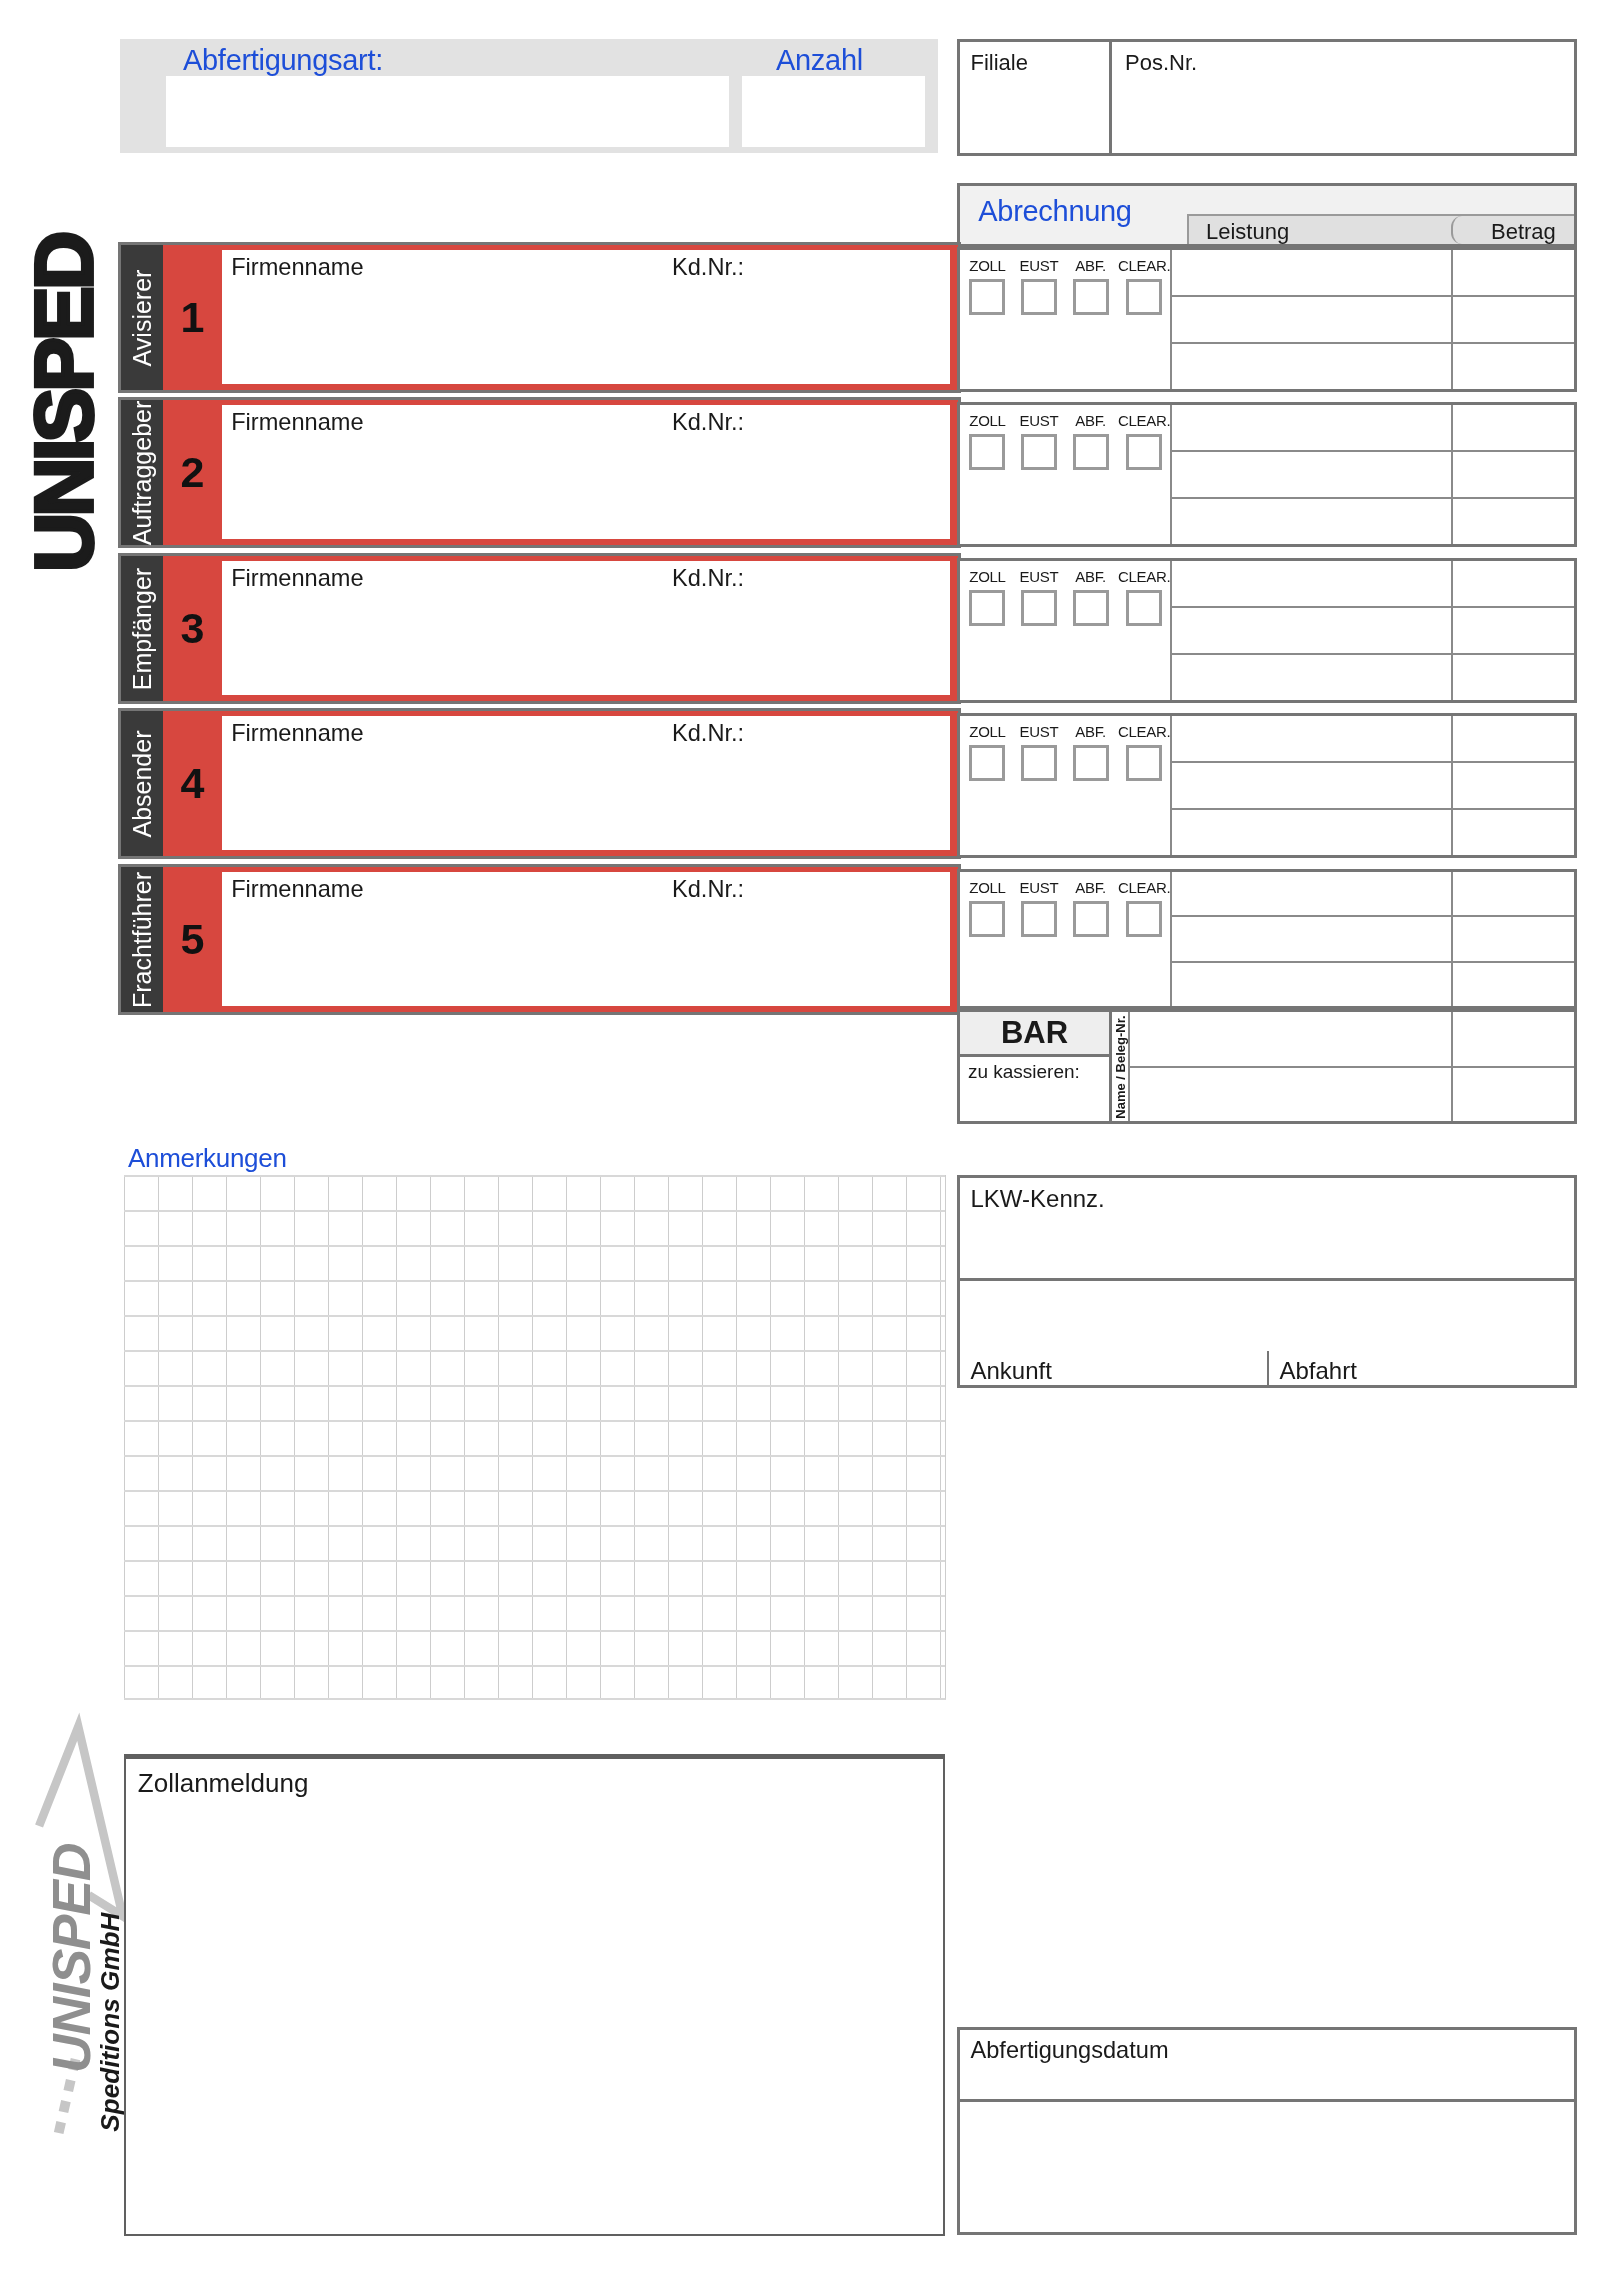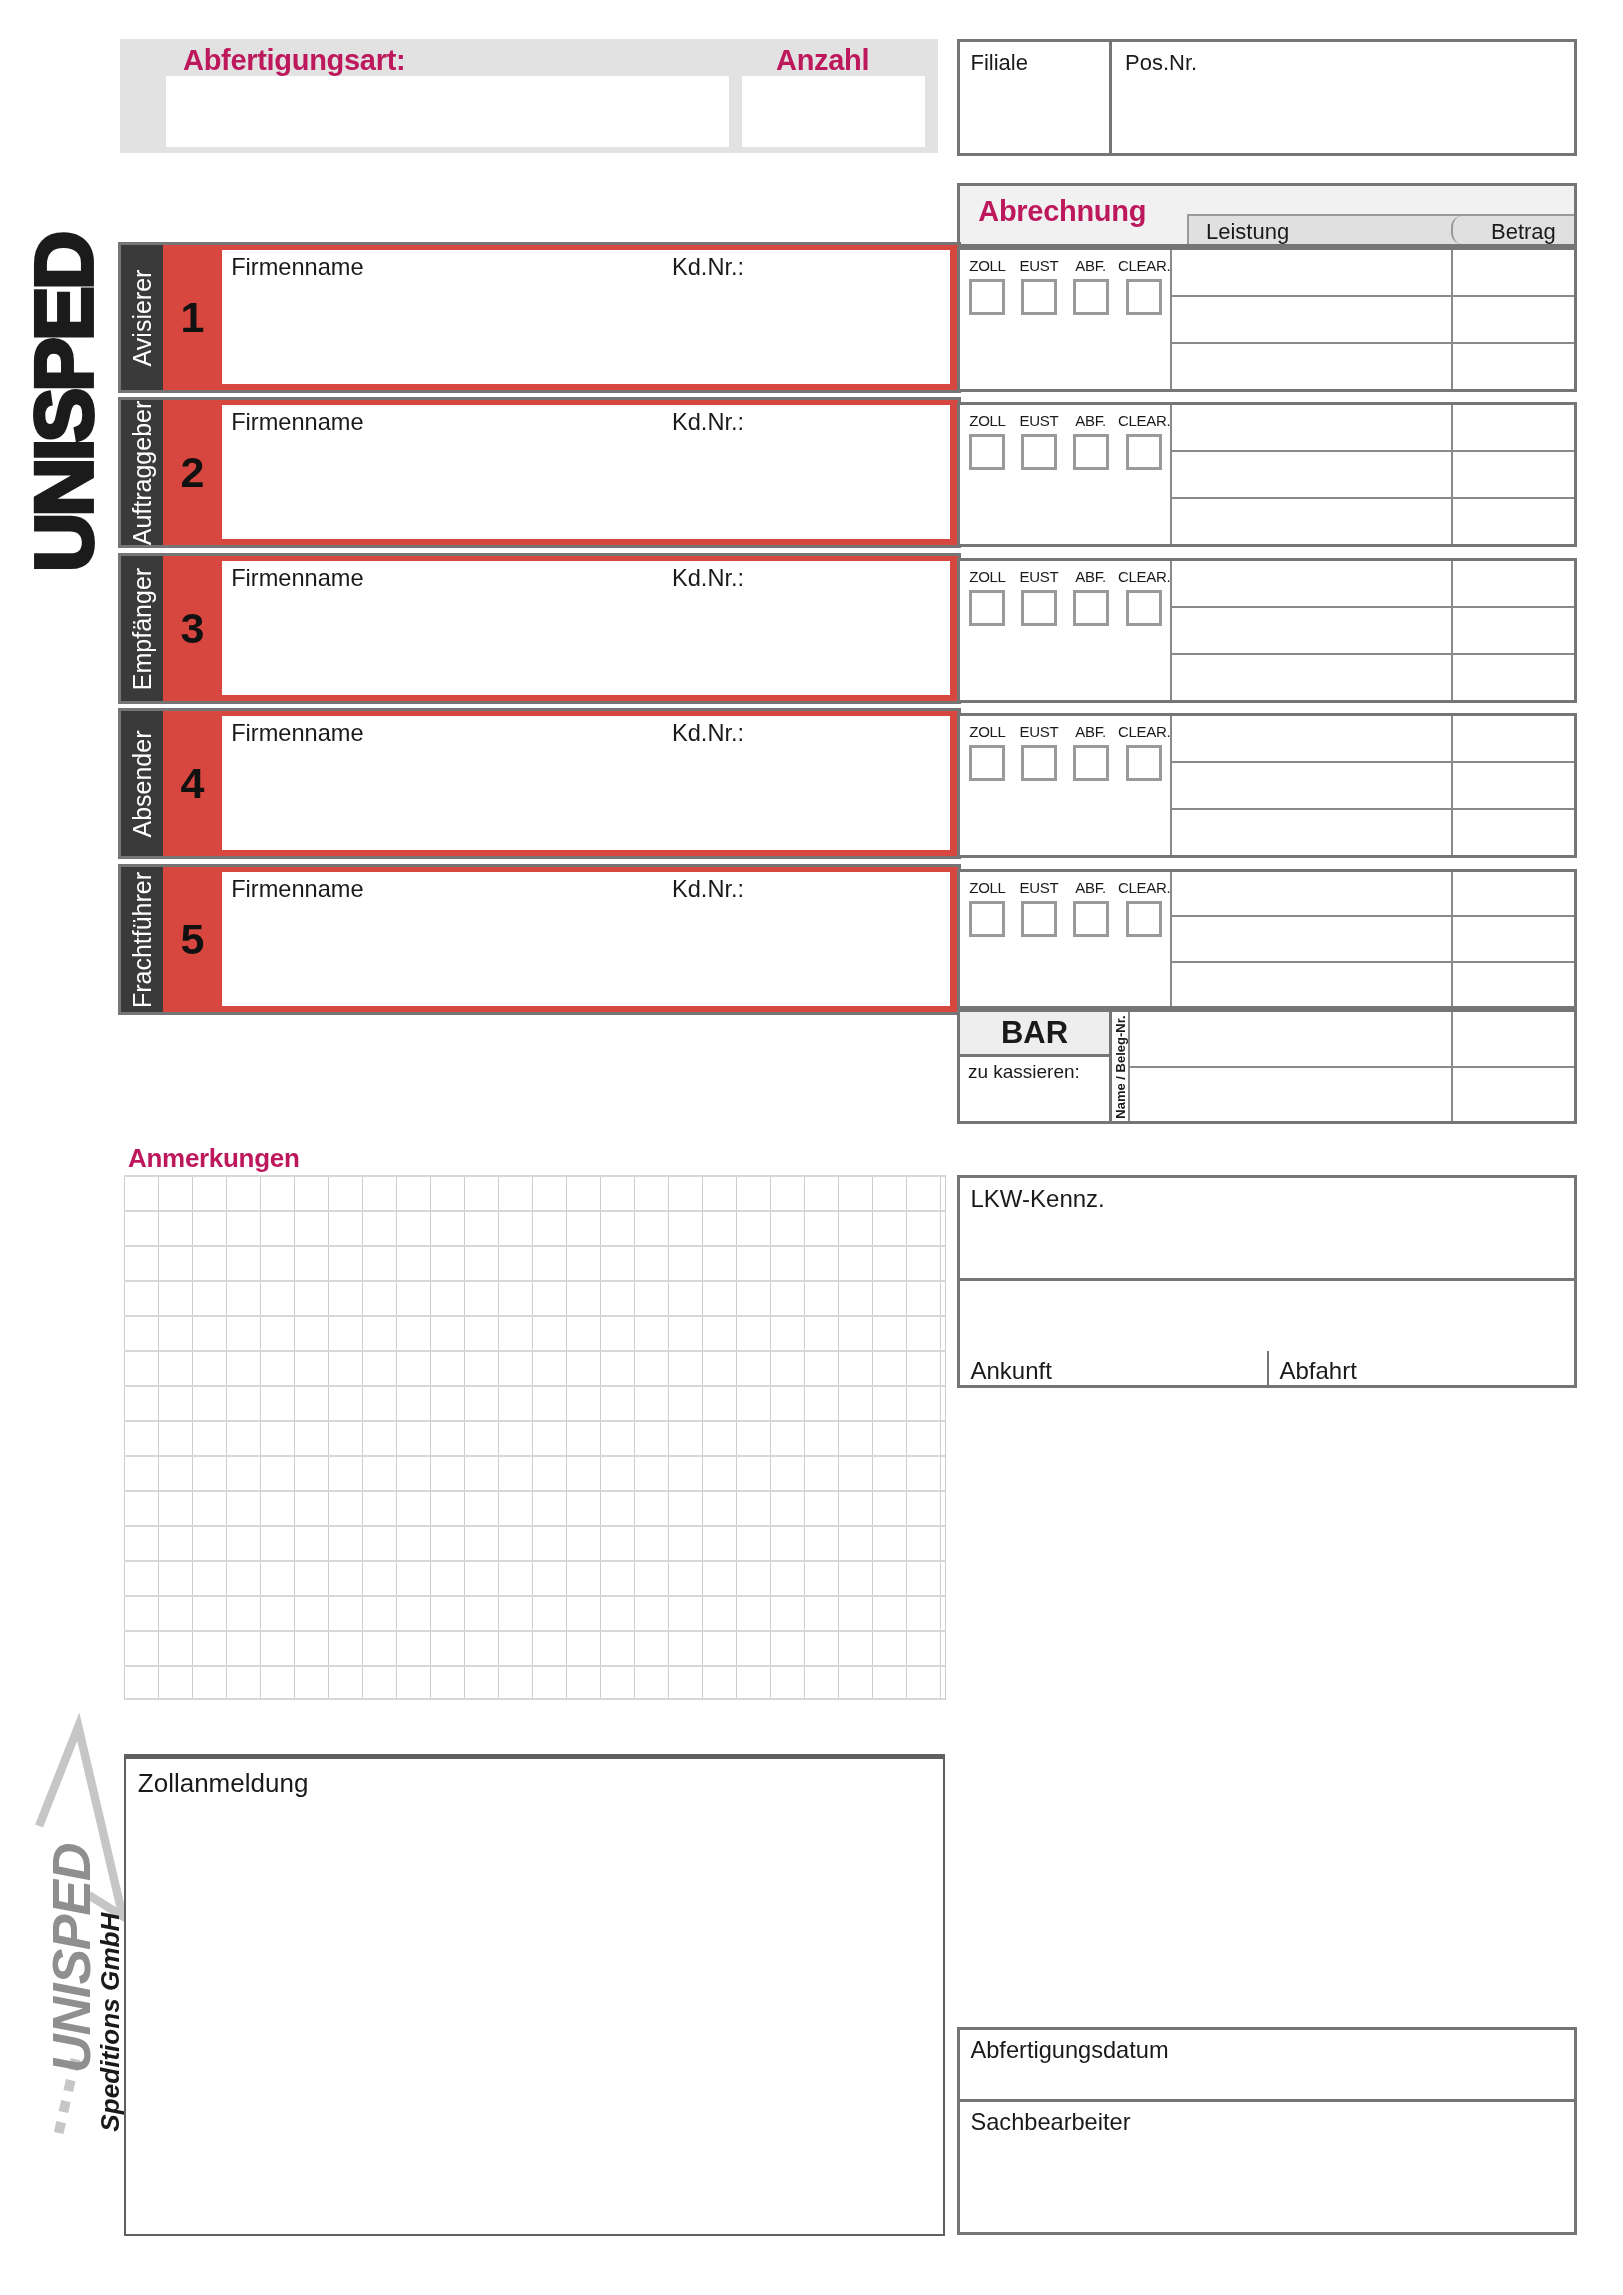--- a/index.html
+++ b/index.html
@@ -1,18 +1,18 @@
 <!DOCTYPE html>
 <html style="font-size:10.5px"><head>
 <meta charset="utf-8">
 <style>
   html,body{margin:0;padding:0;background:#ffffff;}
   .page{position:relative;width:1623px;height:2295px;background:#fff;
         font-family:"Liberation Sans",sans-serif;color:#1a1a1a;overflow:hidden;}
-  .lbl{position:absolute;color:#be185d;letter-spacing:-0.3px;font-weight:bold;}
+  .lbl{position:absolute;color:#1d4ed8;letter-spacing:-0.3px;}
 
   
   .top-logo{position:absolute;left:30px;top:572px;width:538px;height:73px;
             transform:rotate(-90deg);transform-origin:0 0;
             font-weight:bold;font-size:82px;line-height:68px;letter-spacing:-3.9px;
             color:#1b1b1b;-webkit-text-stroke:3.9px #1b1b1b;}
 
   
   .top-panel{position:absolute;left:120px;top:39px;width:818px;height:114px;background:#e2e2e2;}
   .lbl-abfart{left:63px;top:5.2px;font-size:29px;}
@@ -396,23 +396,20 @@
 
 
   <div class="zoll-box">
     <span>Zollanmeldung</span>
   </div>
 
   <div class="abfd-box">
     <div class="abfd-top">
       <span>Abfertigungsdatum</span>
     </div>
-    <div class="abfd-bottom">
-      <span>Sachbearbeiter</span>
-    </div>
   </div>
 
   <svg class="footer-logo" width="98" height="445" viewBox="0 0 150 680">
     <path d="M20 180 L80 28 L148 318 L96 286" fill="none" stroke="#c6c6c6" stroke-width="13"></path>
     <line x1="50" y1="650" x2="76" y2="536" stroke="#c6c6c6" stroke-width="15" stroke-dasharray="17 16"></line>
     <text transform="translate(98,558) rotate(-90)" font-family="Liberation Sans, sans-serif" font-size="82" font-style="italic" font-weight="bold" fill="#8f8f8f" letter-spacing="-2">UNISPED</text>
     <text transform="translate(143,648) rotate(-90)" font-family="Liberation Sans, sans-serif" font-size="40" font-style="italic" font-weight="bold" fill="#1a1a1a">Speditions GmbH</text>
   </svg>
 
 </div>

